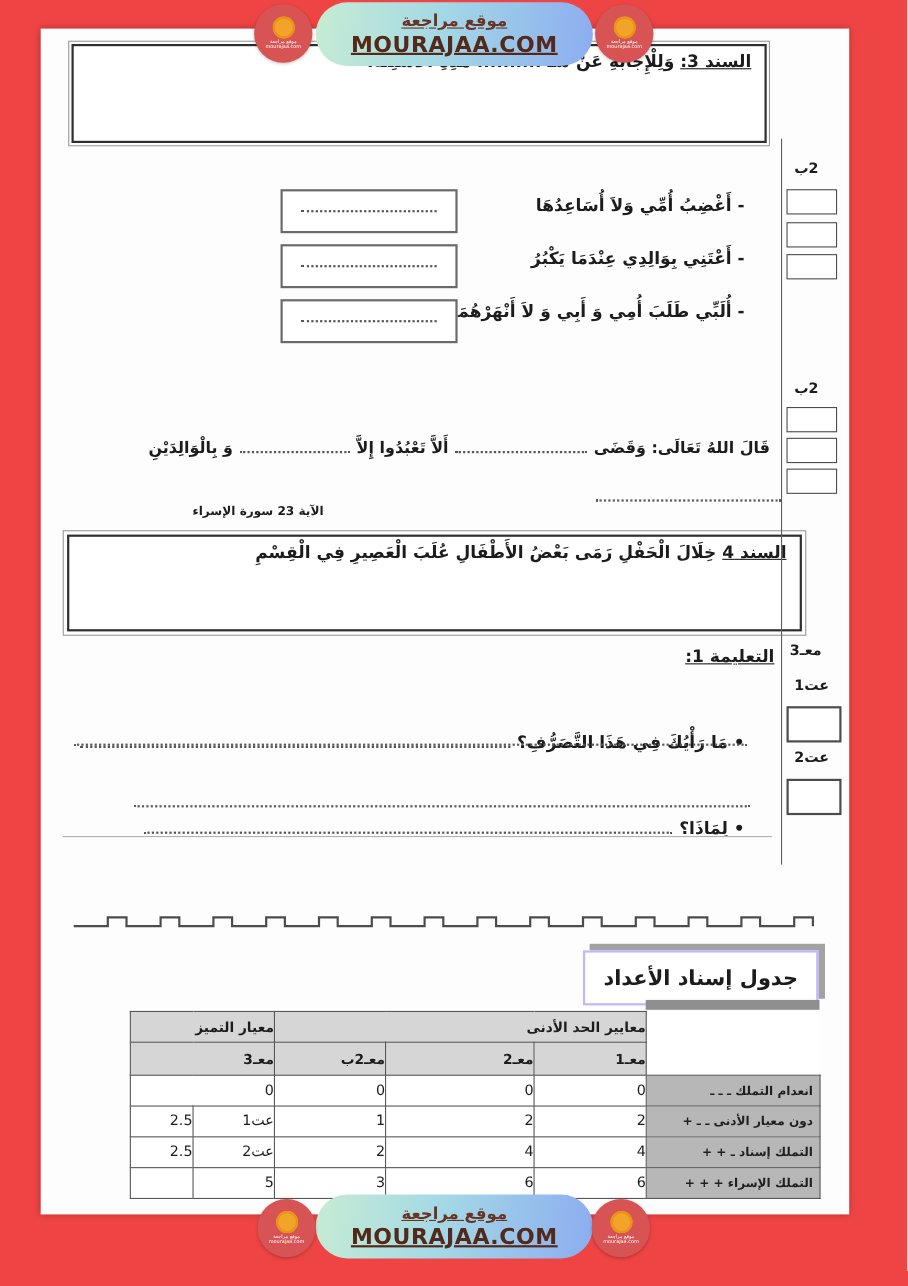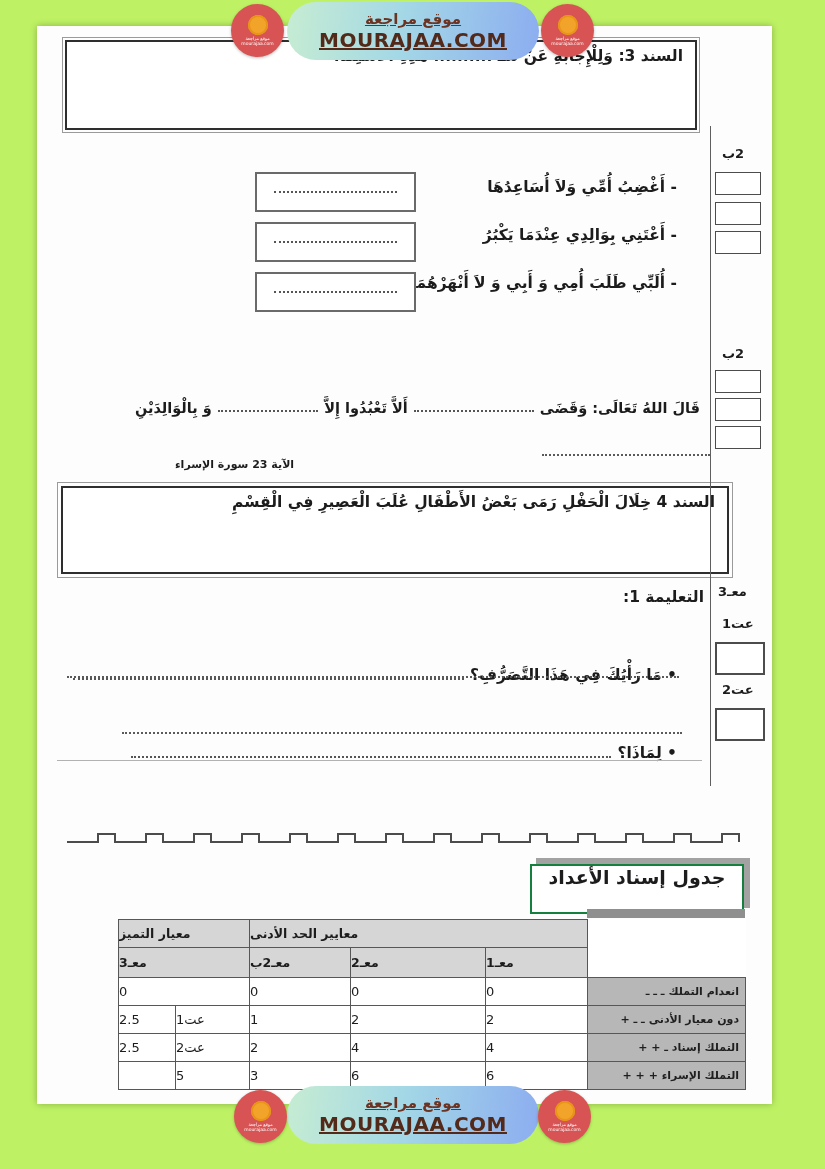--- a/index.html
+++ b/index.html
@@ -1,60 +1,60 @@
 <!DOCTYPE html>
 <html lang="ar"><head>
 <meta charset="utf-8">
 <style>
   html,body{margin:0;padding:0;}
   body{font-family:"DejaVu Sans",sans-serif;}
-  .stage{position:relative;width:825px;height:1169px;background:#bef264;overflow:hidden;}
+  .stage{position:relative;width:825px;height:1169px;background:#ef4444;overflow:hidden;}
   .paper{position:absolute;left:37px;top:26px;width:735px;height:1078px;background:#fdfdfd;
          box-shadow:0 0 7px rgba(0,0,0,.28);}
   .content{position:absolute;inset:0;direction:rtl;color:#1c1c1c;}
 
   
   .brandbar{position:absolute;width:252px;height:58px;border-radius:29px;z-index:30;
             background:linear-gradient(97deg,#c6ecd2 0%,#a4d8e6 45%,#8cadf0 100%);
             display:flex;flex-direction:column;align-items:center;justify-content:center;}
   .brand-ar{font-size:15px;font-weight:bold;color:#6b3322;text-decoration:underline;line-height:1.25;}
   .brand-en{font-size:20px;font-weight:bold;color:#53291a;text-decoration:underline;letter-spacing:.5px;line-height:1.15;}
   .logo{position:absolute;width:53px;height:53px;border-radius:50%;background:#d85454;z-index:31;
         display:flex;flex-direction:column;align-items:center;justify-content:center;box-shadow:0 1px 3px rgba(0,0,0,.25);}
   .logo .ball{width:20px;height:20px;border-radius:50%;background:#f2a42a;box-shadow:inset 0 0 0 2px #e89416;}
   .logo .cap1{font-size:4.5px;color:#fff;margin-top:2px;line-height:1;}
   .logo .cap2{font-size:4.5px;color:#fff;line-height:1.2;}
 
   
   .sanadbox{position:absolute;border:2px solid #2e2e2e;outline:1px solid #9a9a9a;outline-offset:2px;background:#fff;}
   .sanadbox .bt{padding:5px 12px;font-size:15.5px;font-weight:600;}
-  .lbl{font-weight:bold;}
+  .lbl{font-weight:bold;text-decoration:underline;}
   .heading{position:absolute;font-size:15.5px;font-weight:bold;white-space:nowrap;}
   .item{position:absolute;font-size:15.5px;font-weight:600;white-space:nowrap;}
   .answerbox{position:absolute;width:157px;height:36px;border:2px solid #6a6a6a;background:#fff;
              display:flex;align-items:center;justify-content:center;}
   .answerbox .dots{width:78%;border-bottom:2px dotted #555;height:0;}
   .dotline{position:absolute;border-bottom:2px dotted #5a5a5a;height:0;}
   .vline{position:absolute;border-left:1.6px solid #5f5f5f;}
   .score{position:absolute;font-size:13px;font-weight:bold;}
   .mbox{position:absolute;width:44px;height:21px;border:1.6px solid #4c4c4c;background:#fff;}
   .mbox.big{width:46px;height:29px;border-width:2px;}
   .verse{position:absolute;display:flex;direction:rtl;align-items:flex-end;font-size:14.5px;font-weight:600;white-space:nowrap;}
   .dotgap{flex:1;border-bottom:2px dotted #555;height:0;margin:0 6px 4px 6px;}
   .ref{position:absolute;font-size:11px;font-weight:600;}
   .qrow{position:absolute;display:flex;direction:rtl;align-items:flex-end;font-size:15.5px;font-weight:600;white-space:nowrap;margin-top:44px;}
   .scanline{position:absolute;border-top:1.3px solid #b2b2b2;height:0;}
 
-  .titlebox{position:absolute;width:210px;height:46px;border:2px solid #15803d;background:#fff;
-            box-shadow:6px -6px 0 #a2a2a2;display:flex;align-items:flex-start;justify-content:center;}
+  .titlebox{position:absolute;width:210px;height:46px;border:2px solid #c4b5fd;background:#fff;
+            box-shadow:6px -6px 0 #a2a2a2;display:flex;align-items:center;justify-content:center;}
   .titlebox span{font-size:19px;font-weight:bold;}
   .shadowstrip{position:absolute;background:#8f8f8f;}
 
   table.grades{position:absolute;border-collapse:collapse;table-layout:fixed;direction:rtl;background:#fff;}
-  table.grades th,table.grades td{border:1.3px solid #575757;text-align:left;padding:0;overflow:hidden;}
+  table.grades th,table.grades td{border:1.3px solid #575757;text-align:right;padding:0;overflow:hidden;}
   table.grades .ghost{border:none;background:transparent;}
   table.grades thead th{background:#d6d6d6;font-size:12.5px;font-weight:bold;}
   table.grades td{font-size:13px;height:27px;}
   table.grades .rowlbl{background:#b7b7b7;font-size:11px;font-weight:bold;text-align:right;padding:0 6px;color:#1f1f1f;}
 </style>
 </head>
 <body>
 
 <div class="stage">
 

